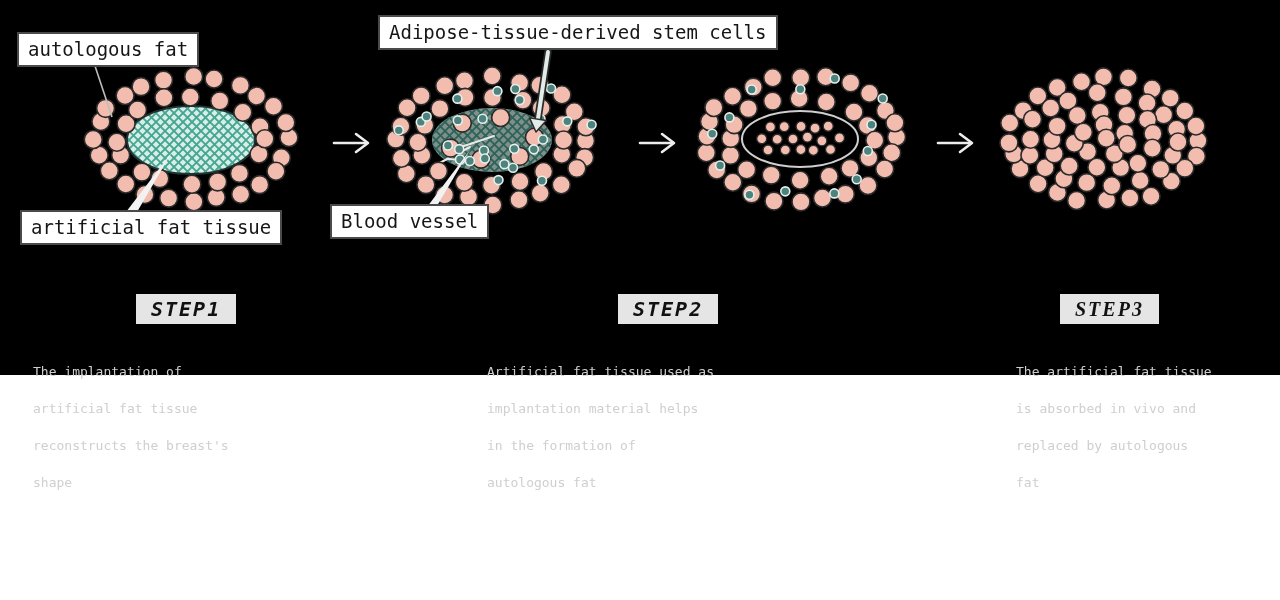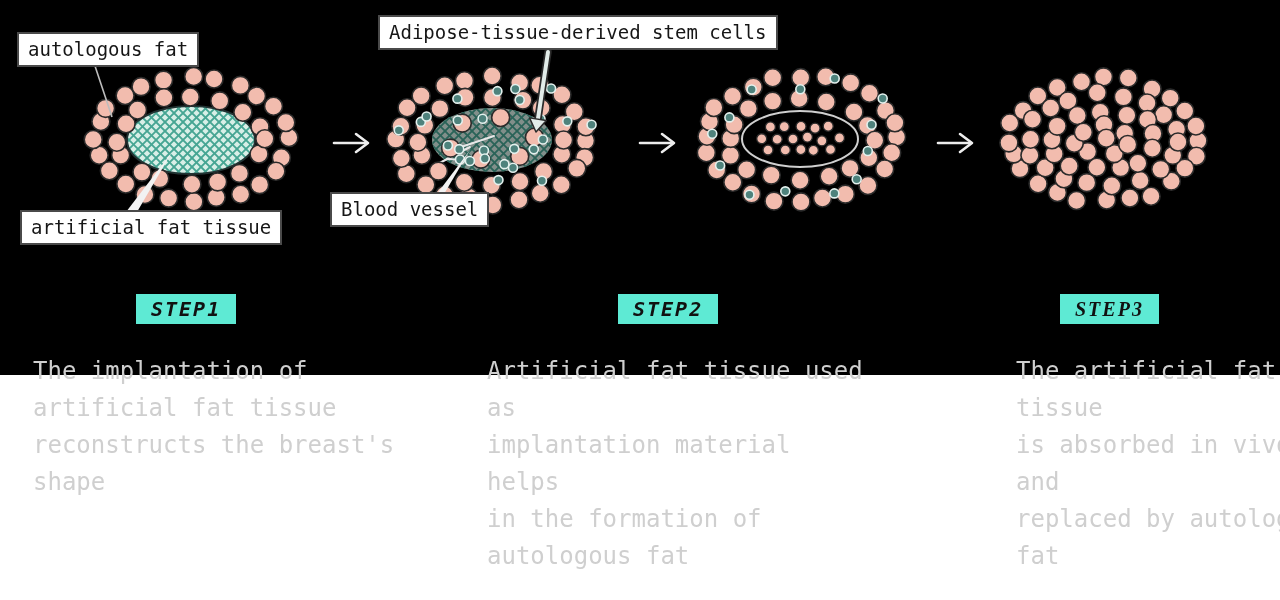--- a/index.html
+++ b/index.html
@@ -10,28 +10,28 @@
   .stage svg { position: absolute; left: 0; top: 0; z-index: 1; }
   .callout {
     position: absolute; z-index: 3;
     background: #ffffff; color: #161616;
     border: 2px solid #4a4a4a;
     font-size: 19px; line-height: 1;
     padding: 6px 9px; white-space: nowrap;
   }
   .step-tag {
     position: absolute; top: 294px; z-index: 2;
-    background: #5eead4; color: #111111;
+    background: #e5e5e5; color: #111111;
     font-size: 20px; font-style: italic; font-weight: bold;
     letter-spacing: 2px; line-height: 1;
     padding: 5px 15px;
   }
   .desc {
     position: absolute; top: 353px; z-index: 2;
-    color: #cfcfcf; font-size: 24px; line-height: 37px;
+    color: #cfcfcf; font-size: 13px; line-height: 37px;
     white-space: pre-line;
   }
   .footer { width: 1280px; height: 85px; background: #ffffff; }
 </style>
 </head>
 <body>
 
 <div class="page">
   <div class="stage">
     <svg id="figure-svg" width="1280" height="515">
@@ -412,21 +412,21 @@
         <polygon points="126,212 137,212 172,152" fill="#f2f2f2"></polygon>
         <polygon points="424,211 434,211 470,150" fill="#f2f2f2"></polygon>
         <line x1="548" y1="52" x2="537.9284258880932" y2="119.14382741271213" stroke="#2b2b2b" stroke-width="7.5" stroke-linecap="round"></line>
         <line x1="548" y1="52" x2="537.9284258880932" y2="119.14382741271213" stroke="#e2ece9" stroke-width="4" stroke-linecap="round"></line>
         <polygon points="536,132 529.5224668887126,117.88293356280505 546.3343848874738,120.4047212626192" fill="#e2ece9" stroke="#2b2b2b" stroke-width="1.5" stroke-linejoin="round"></polygon>
       </svg>
 
     <div class="callout" style="left:17px; top:32px;">autologous fat</div>
     <div class="callout" style="left:378px; top:15px;">Adipose-tissue-derived stem cells</div>
     <div class="callout" style="left:20px; top:210px;">artificial fat tissue</div>
-    <div class="callout" style="left:330px; top:192px;text-align:center;">Blood vessel</div>
+    <div class="callout" style="left:330px; top:204px;text-align:center;">Blood vessel</div>
 
     <div class="step-tag" style="left:136px;">STEP1</div>
     <div class="step-tag" style="left:618px;">STEP2</div>
     <div class="step-tag" style="left:1060px;font-family:Liberation Serif, serif;">STEP3</div>
 
     <div class="desc" style="left:33px; width:370px;">The implantation of
 artificial fat tissue
 reconstructs the breast's
 shape</div>
     <div class="desc" style="left:487px; width:380px;">Artificial fat tissue used as

